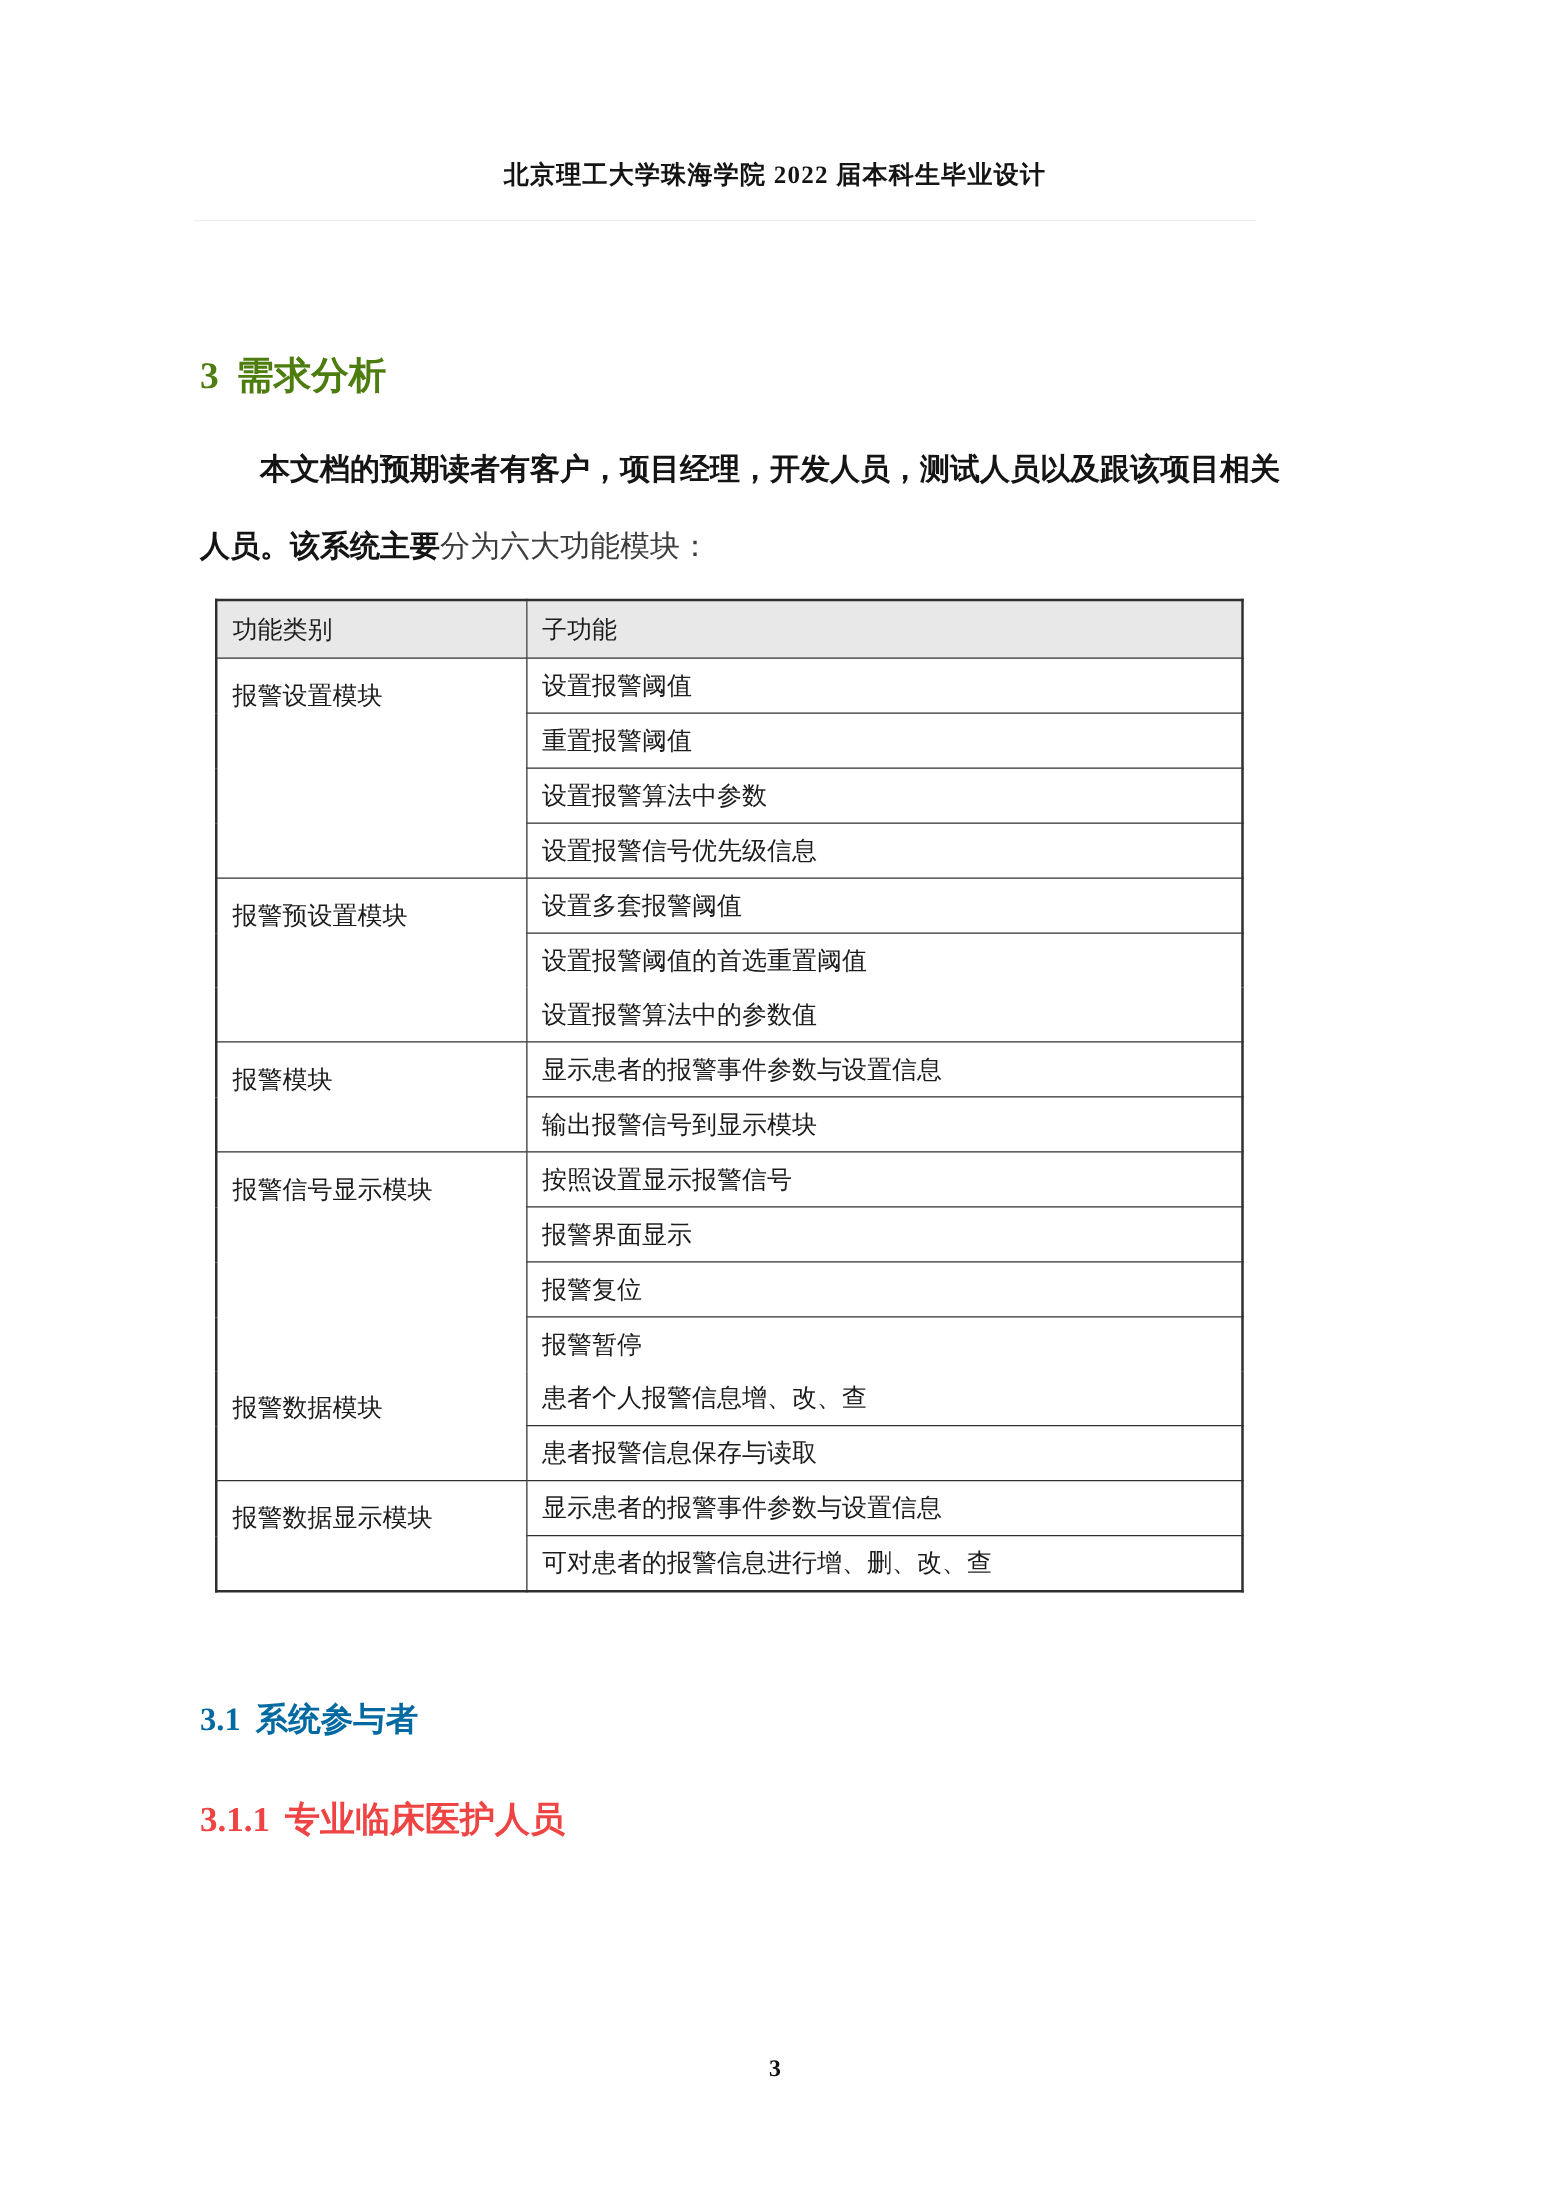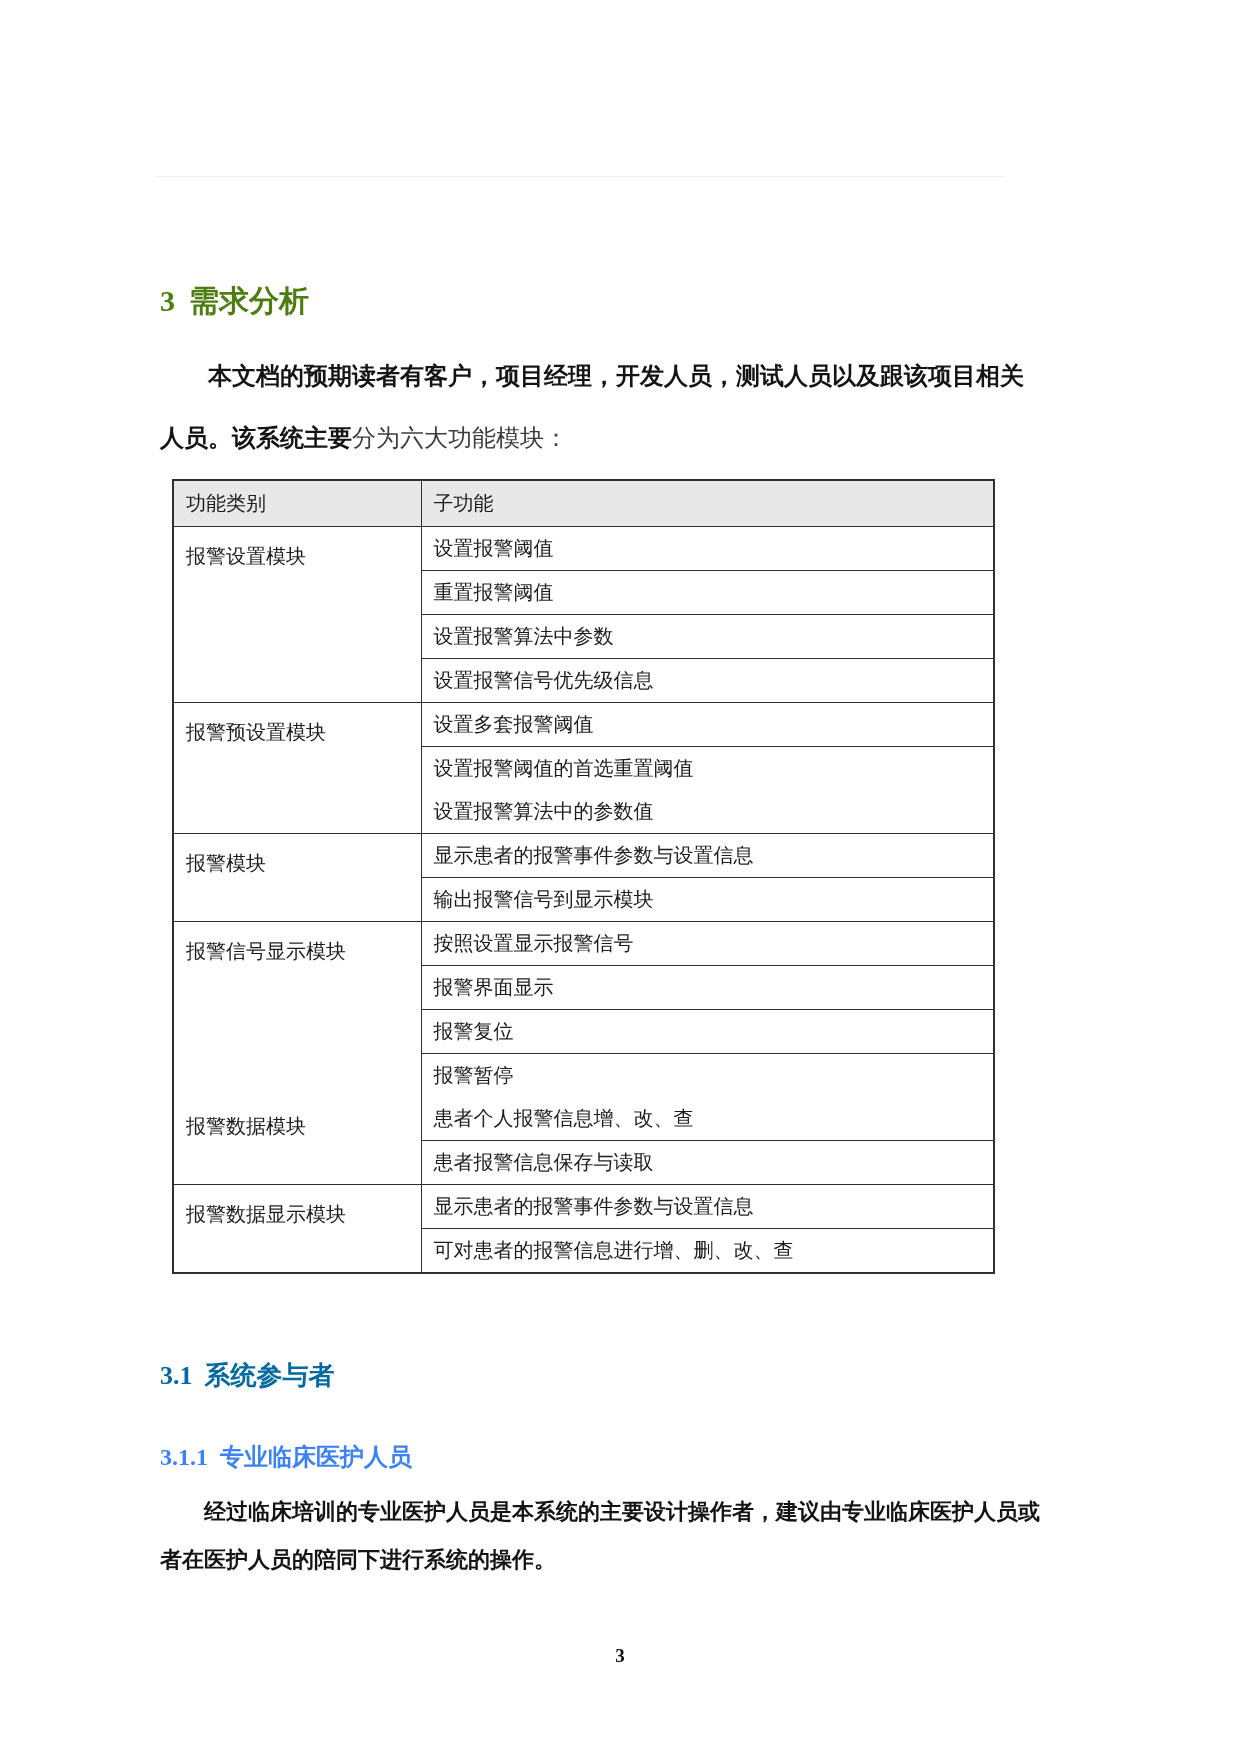--- a/index.html
+++ b/index.html
@@ -89,24 +89,24 @@
   h2.sec {
     margin: 86px 0 0 0;
     font-size: 26px;
     line-height: 32px;
     font-weight: 700;
     color: #0369a1;
   }
   h2.sec .num { margin-right: 12px; }
   h3.sec {
     margin: 50px 0 0 0;
-    font-size: 24px;
+    font-size: 28px;
     line-height: 30px;
     font-weight: 700;
-    color: #3b82f6;
+    color: #ef4444;
   }
   h3.sec .num { margin-right: 12px; }
   p.body-text {
     margin: 16px 0 0 0;
     font-size: 22px;
     line-height: 48px;
     text-indent: 2em;
     font-weight: 700;
     color: #141414;
   }
@@ -117,20 +117,21 @@
     font-size: 19px;
     font-weight: 700;
     color: #111;
   }
 </style>
 </head>
 <body>
 
 <div id="page">
 
+  <div class="doc-header">北京理工大学珠海学院 2022 届本科生毕业设计</div>
   <div class="header-rule"></div>
 
   <div class="content">
 
     <h1 class="sec">
       <span class="num">3</span><span>需求分析</span>
     </h1>
 
     <p class="intro">
       <span class="lead">本文档的预期读者有客户，项目经理，开发人员，测试人员以及跟该项目相关人员。该系统主要</span><span class="rest">分为六大功能模块：</span>
@@ -210,19 +211,18 @@
     </table>
 
     <h2 class="sec">
       <span class="num">3.1</span><span>系统参与者</span>
     </h2>
 
     <h3 class="sec">
       <span class="num">3.1.1</span><span>专业临床医护人员</span>
     </h3>
 
-    <p class="body-text">经过临床培训的专业医护人员是本系统的主要设计操作者，建议由专业临床医护人员或者在医护人员的陪同下进行系统的操作。</p>
 
   </div>
 
   <div class="page-number">3</div>
 
 </div>
 
 </body></html>

